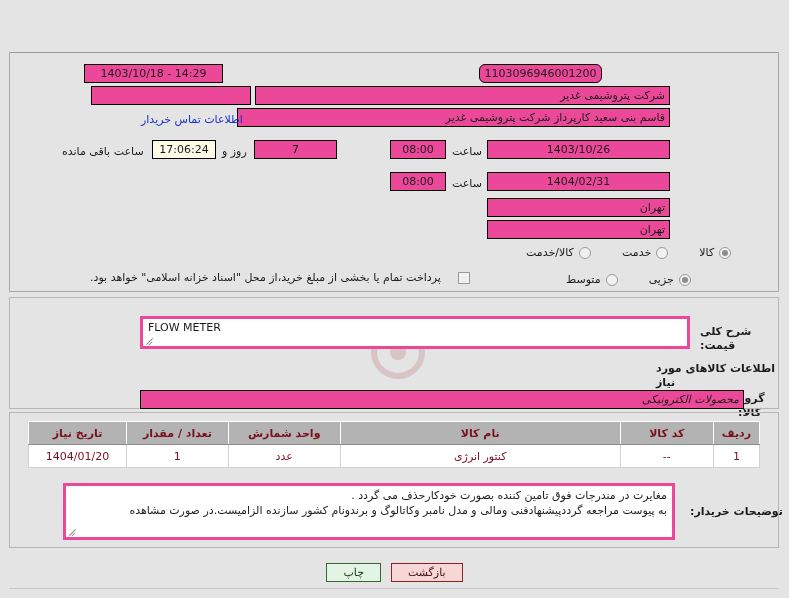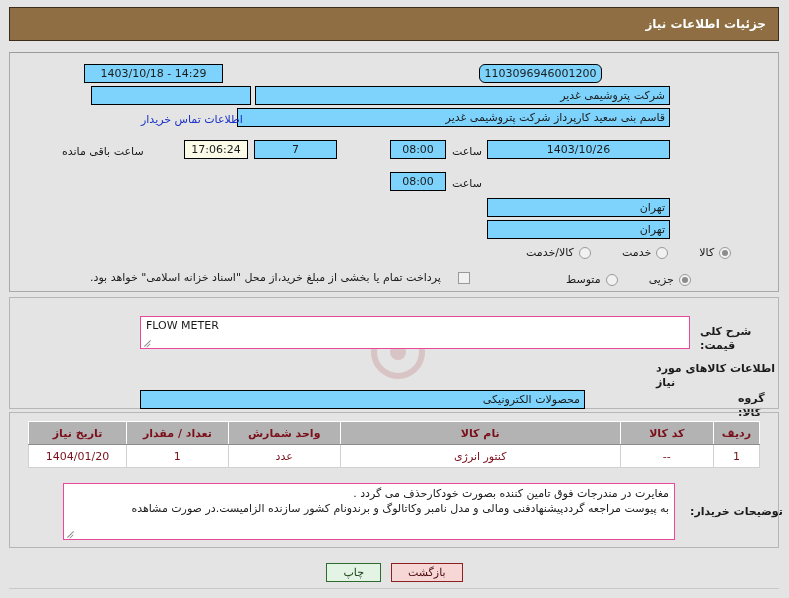--- a/index.html
+++ b/index.html
@@ -95,34 +95,34 @@
   .lbl {
     font-size: 11px;
     color: #1b1b1b;
     text-align: left;
     line-height: 14px;
     white-space: normal;
   }
   .lbl.bold { font-weight: bold; }
 
   .fld {
-    background: #7dd3fc;
+    background: #ec4899;
     border: 1px solid #000000;
     box-sizing: border-box;
     height: 19px;
     line-height: 17px;
     font-size: 11px;
     color: #1b1b1b;
     padding: 0 4px;
     text-align: center;
     overflow: hidden;
     white-space: nowrap;
   }
   .fld.rt   { text-align: right; }
-  .fld.ivory{ background: #fbfbe8; margin-left: 32px; }
+  .fld.ivory{ background: #fbfbe8; }
   .inline-txt {
     font-size: 11px;
     color: #1b1b1b;
     line-height: 19px;
     white-space: nowrap;
   }
   .link {
     font-size: 11px;
     color: #1a32c8;
     line-height: 19px;
@@ -163,21 +163,21 @@
     gap: 5px;
     font-size: 11px;
     color: #1b1b1b;
     margin-left: 26px;
     line-height: 14px;
   }
 
   
   .ta {
     background: #ffffff;
-    border: 1px solid #ec4899;
+    border: 3px solid #ec4899;
     box-sizing: border-box;
     font-size: 11px;
     color: #1b1b1b;
     padding: 2px 5px;
     text-align: right;
     overflow: hidden;
     position: relative;
   }
   .ta .grip {
     position: absolute;
@@ -256,23 +256,20 @@
 </style>
 </head>
 <body>
 
 <div id="page">
 
   <div class="watermark">
     <span class="wm-mark"></span>
   </div>
 
-  <div class="titlebar">
-    <span class="t">جزئیات اطلاعات نیاز</span>
-  </div>
 
   <div class="panel" id="panel-top"></div>
 
   <div class="row" style="left:612px; top:66px; width:160px;">
     <span class="lbl">شماره نیاز:</span>
   </div>
   <div class="fld" style="position:absolute; left:479px; top:64px; width:123px; z-index:2;border-radius:6px;">1103096946001200</div>
 
   <div class="row" style="left:290px; top:66px;">
     <span class="lbl">تاریخ و ساعت اعلان عمومی:</span>
@@ -306,20 +303,21 @@
     <span class="inline-txt">روز و</span>
   </div>
   <div class="fld ivory" style="position:absolute; left:152px; top:140px; width:64px; z-index:2;">17:06:24</div>
   <div style="position:absolute; left:62px; top:140px; z-index:2;">
     <span class="inline-txt">ساعت باقی مانده</span>
   </div>
 
   <div class="row" style="left:659px; top:172px; width:113px;">
     <span class="lbl">حداقل تاریخ اعتبار قیمت: تا تاریخ:</span>
   </div>
+  <div class="fld" style="position:absolute; left:487px; top:172px; width:183px; z-index:2;">1404/02/31</div>
   <div style="position:absolute; left:452px; top:172px; z-index:2;">
     <span class="inline-txt">ساعت</span>
   </div>
   <div class="fld" style="position:absolute; left:390px; top:172px; width:56px; z-index:2;">08:00</div>
 
   <div class="row" style="left:684px; top:200px;">
     <span class="lbl">استان محل تحویل:</span>
   </div>
   <div class="fld rt" style="position:absolute; left:487px; top:198px; width:183px; z-index:2;">تهران</div>
 
@@ -375,21 +373,21 @@
     <span class="grip"></span>
   </div>
 
   <div class="row" style="left:656px; top:362px;">
     <span class="lbl bold">اطلاعات کالاهای مورد نیاز</span>
   </div>
 
   <div class="row" style="left:710px; top:392px;margin-left:28px;">
     <span class="lbl bold">گروه کالا:</span>
   </div>
-  <div class="fld rt" style="position:absolute; left:140px; top:390px; width:445px; z-index:2;">محصولات الکترونیکی</div>
+  <div class="fld rt" style="position:absolute; left:140px; top:390px; width:604px; z-index:2;font-style:italic;">محصولات الکترونیکی</div>
 
   <div class="panel" id="panel-items"></div>
 
   <table class="items">
     <thead>
       <tr>
         <th style="width:38px;">ردیف</th>
         <th style="width:92px;">کد کالا</th>
         <th style="width:300px;">نام کالا</th>
         <th style="width:110px;">واحد شمارش</th>

